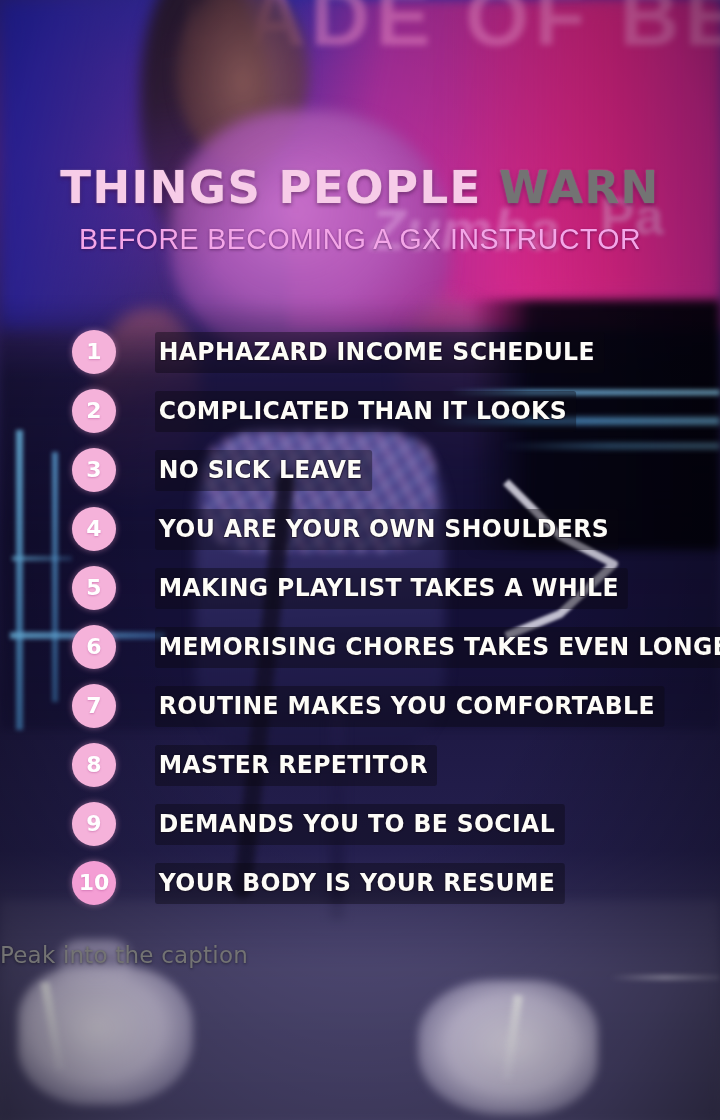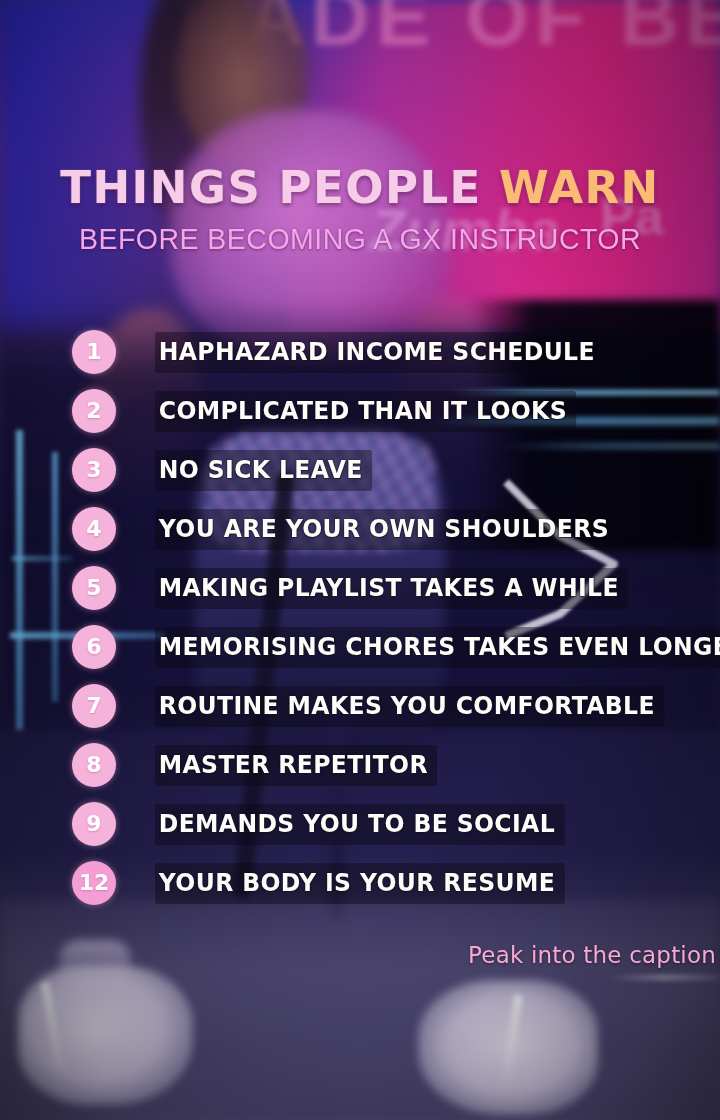--- a/index.html
+++ b/index.html
@@ -265,21 +265,21 @@
     line-height: 1;
     margin: 0;
     white-space: nowrap;
   }
   .headline .hl-pink {
     color: #f7cce8;
     text-shadow: 0 2px 4px rgba(60,10,60,0.55), 0 0 2px rgba(255,255,255,0.35);
     margin-top: 48px;
   }
   .headline .hl-white {
-    color: #fdba74;
+    color: #737373;
     text-shadow: 0 2px 4px rgba(60,10,60,0.55), 0 0 2px rgba(255,255,255,0.4);
   }
   .subhead {
     font-family: "Liberation Sans", sans-serif;
     font-size: 30px;
     font-weight: normal;
     letter-spacing: 0.5px;
     color: #f4a6e8;
     margin: 12px 0 0 0;
     text-shadow: 0 1px 3px rgba(50,8,60,0.5);
@@ -335,25 +335,25 @@
       1px 1px 0 rgba(30,20,40,0.45),
       -1px 1px 0 rgba(30,20,40,0.35);
     transform: scaleX(0.94);
     transform-origin: left center;
   }
 
   .caption {
     position: absolute;
     left: 0; right: 4px;
     top: 942px;
-    text-align: right;
+    text-align: left;
     font-family: "DejaVu Sans", sans-serif;
     font-size: 23px;
     font-weight: normal;
-    color: #f9a8d4;
+    color: #737373;
     letter-spacing: 0.2px;
     text-shadow: 0 1px 3px rgba(0,0,0,0.45);
   }
 </style>
 </head>
 <body>
 
 <div id="frame">
 
   <div>
@@ -456,21 +456,21 @@
         <span class="badge">8</span>
         <span class="item-text">MASTER REPETITOR</span>
       </div>
 
       <div class="list-item">
         <span class="badge">9</span>
         <span class="item-text">DEMANDS YOU TO BE SOCIAL</span>
       </div>
 
       <div class="list-item">
-        <span class="badge badge-strong">12</span>
+        <span class="badge badge-strong">10</span>
         <span class="item-text">YOUR BODY IS YOUR RESUME</span>
       </div>
 
     </div>
 
     <div class="caption">Peak into the caption</div>
 
   </div>
 </div>
 

